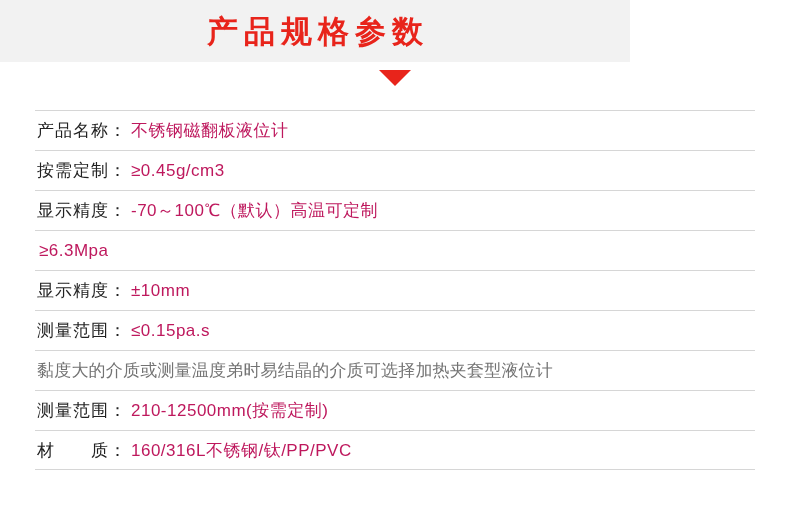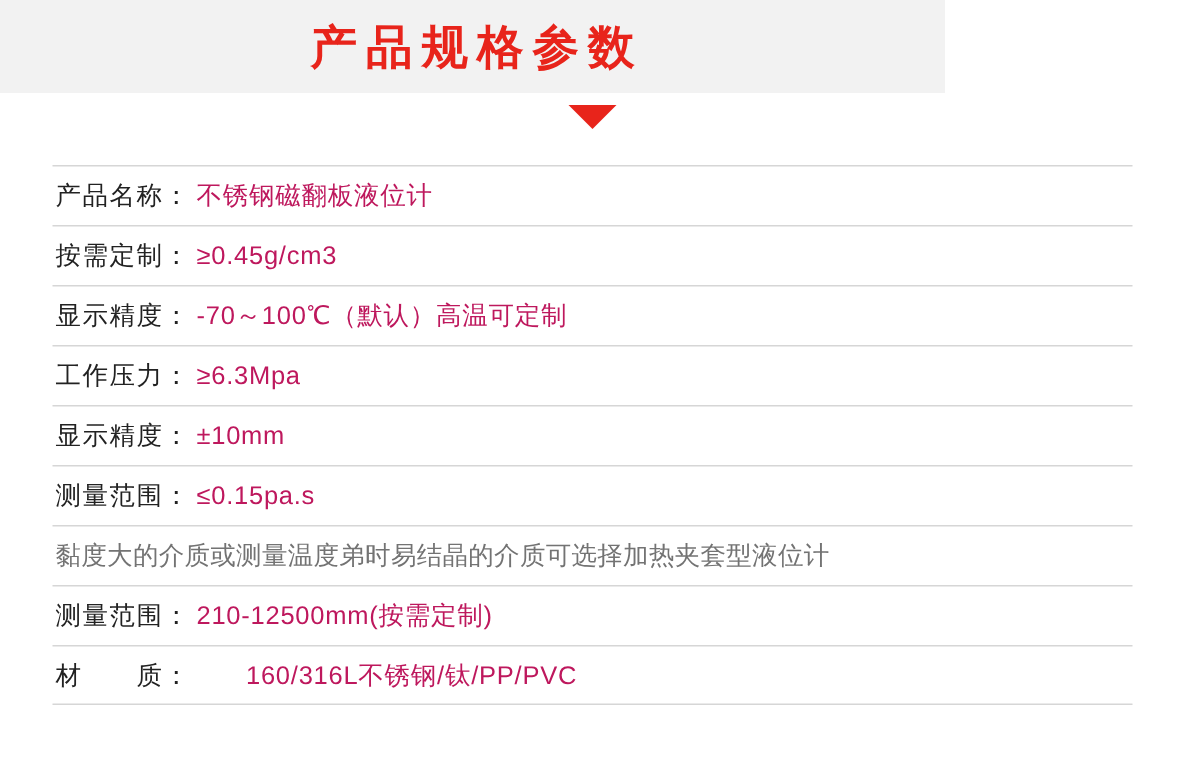--- a/index.html
+++ b/index.html
@@ -59,21 +59,20 @@
   }
   .spec-row {
     display: flex;
     align-items: center;
     border-top: 1px solid #d6d6d6;
     height: 40px;
     box-sizing: border-box;
   }
   .spec-row.last {
     border-bottom: 1px solid #d6d6d6;
-    gap: 33px;
   }
   .spec-label {
     font-size: 17px;
     color: #222222;
     letter-spacing: 1px;
     white-space: nowrap;
     padding-left: 2px;
   }
   .spec-value {
     font-size: 17px;
@@ -117,21 +116,20 @@
       <span class="spec-label">按需定制：</span>
       <span class="spec-value">≥0.45g/cm3</span>
     </div>
 
     <div class="spec-row">
       <span class="spec-label">显示精度：</span>
       <span class="spec-value">-70～100℃（默认）高温可定制</span>
     </div>
 
     <div class="spec-row">
-      <span class="spec-label">工作压力：</span>
       <span class="spec-value">≥6.3Mpa</span>
     </div>
 
     <div class="spec-row">
       <span class="spec-label">显示精度：</span>
       <span class="spec-value">±10mm</span>
     </div>
 
     <div class="spec-row">
       <span class="spec-label">测量范围：</span>

